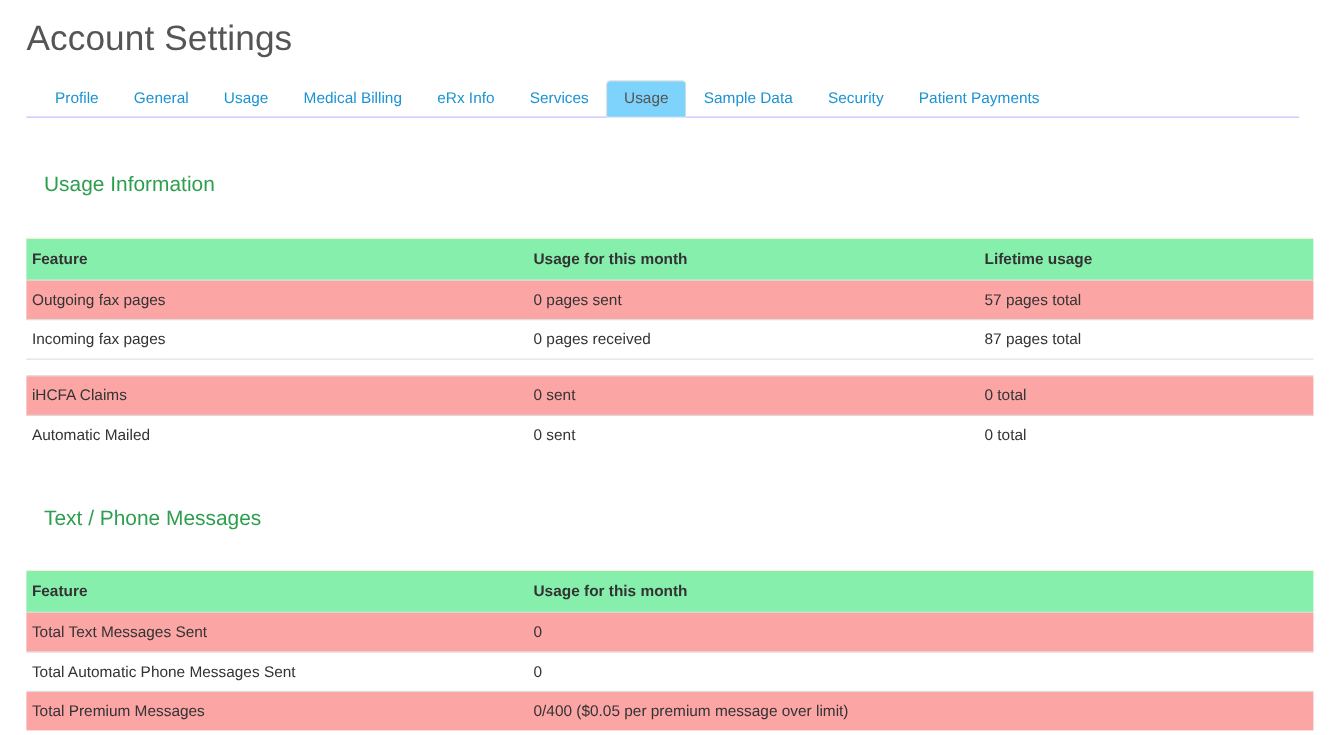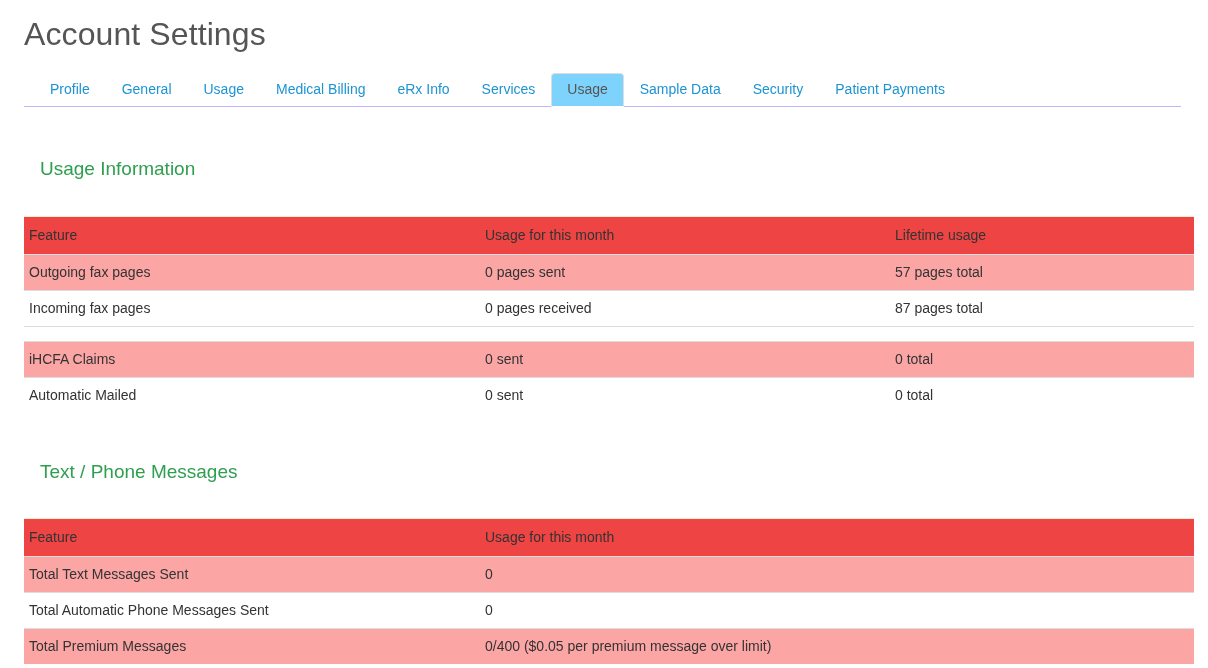--- a/index.html
+++ b/index.html
@@ -90,22 +90,22 @@
 
   table.usage-table th,
   table.usage-table td {
     text-align: left;
     padding: 7px 0 8px 5px;
     line-height: 20px;
     vertical-align: top;
     border-top: 1px solid #dddddd;
   }
   table.usage-table thead th {
-    background: #ef4444;
-    font-weight: normal;
+    background: #86efac;
+    font-weight: bold;
     color: #333333;
     border-top: 1px solid #fbeecd;
     padding-top: 8px;
     padding-bottom: 9px;
   }
   table.usage-table tbody tr.striped > td {
     background: #fca5a5;
   }
   table.usage-table tbody tr.bold-row > td {
     font-weight: bold;

